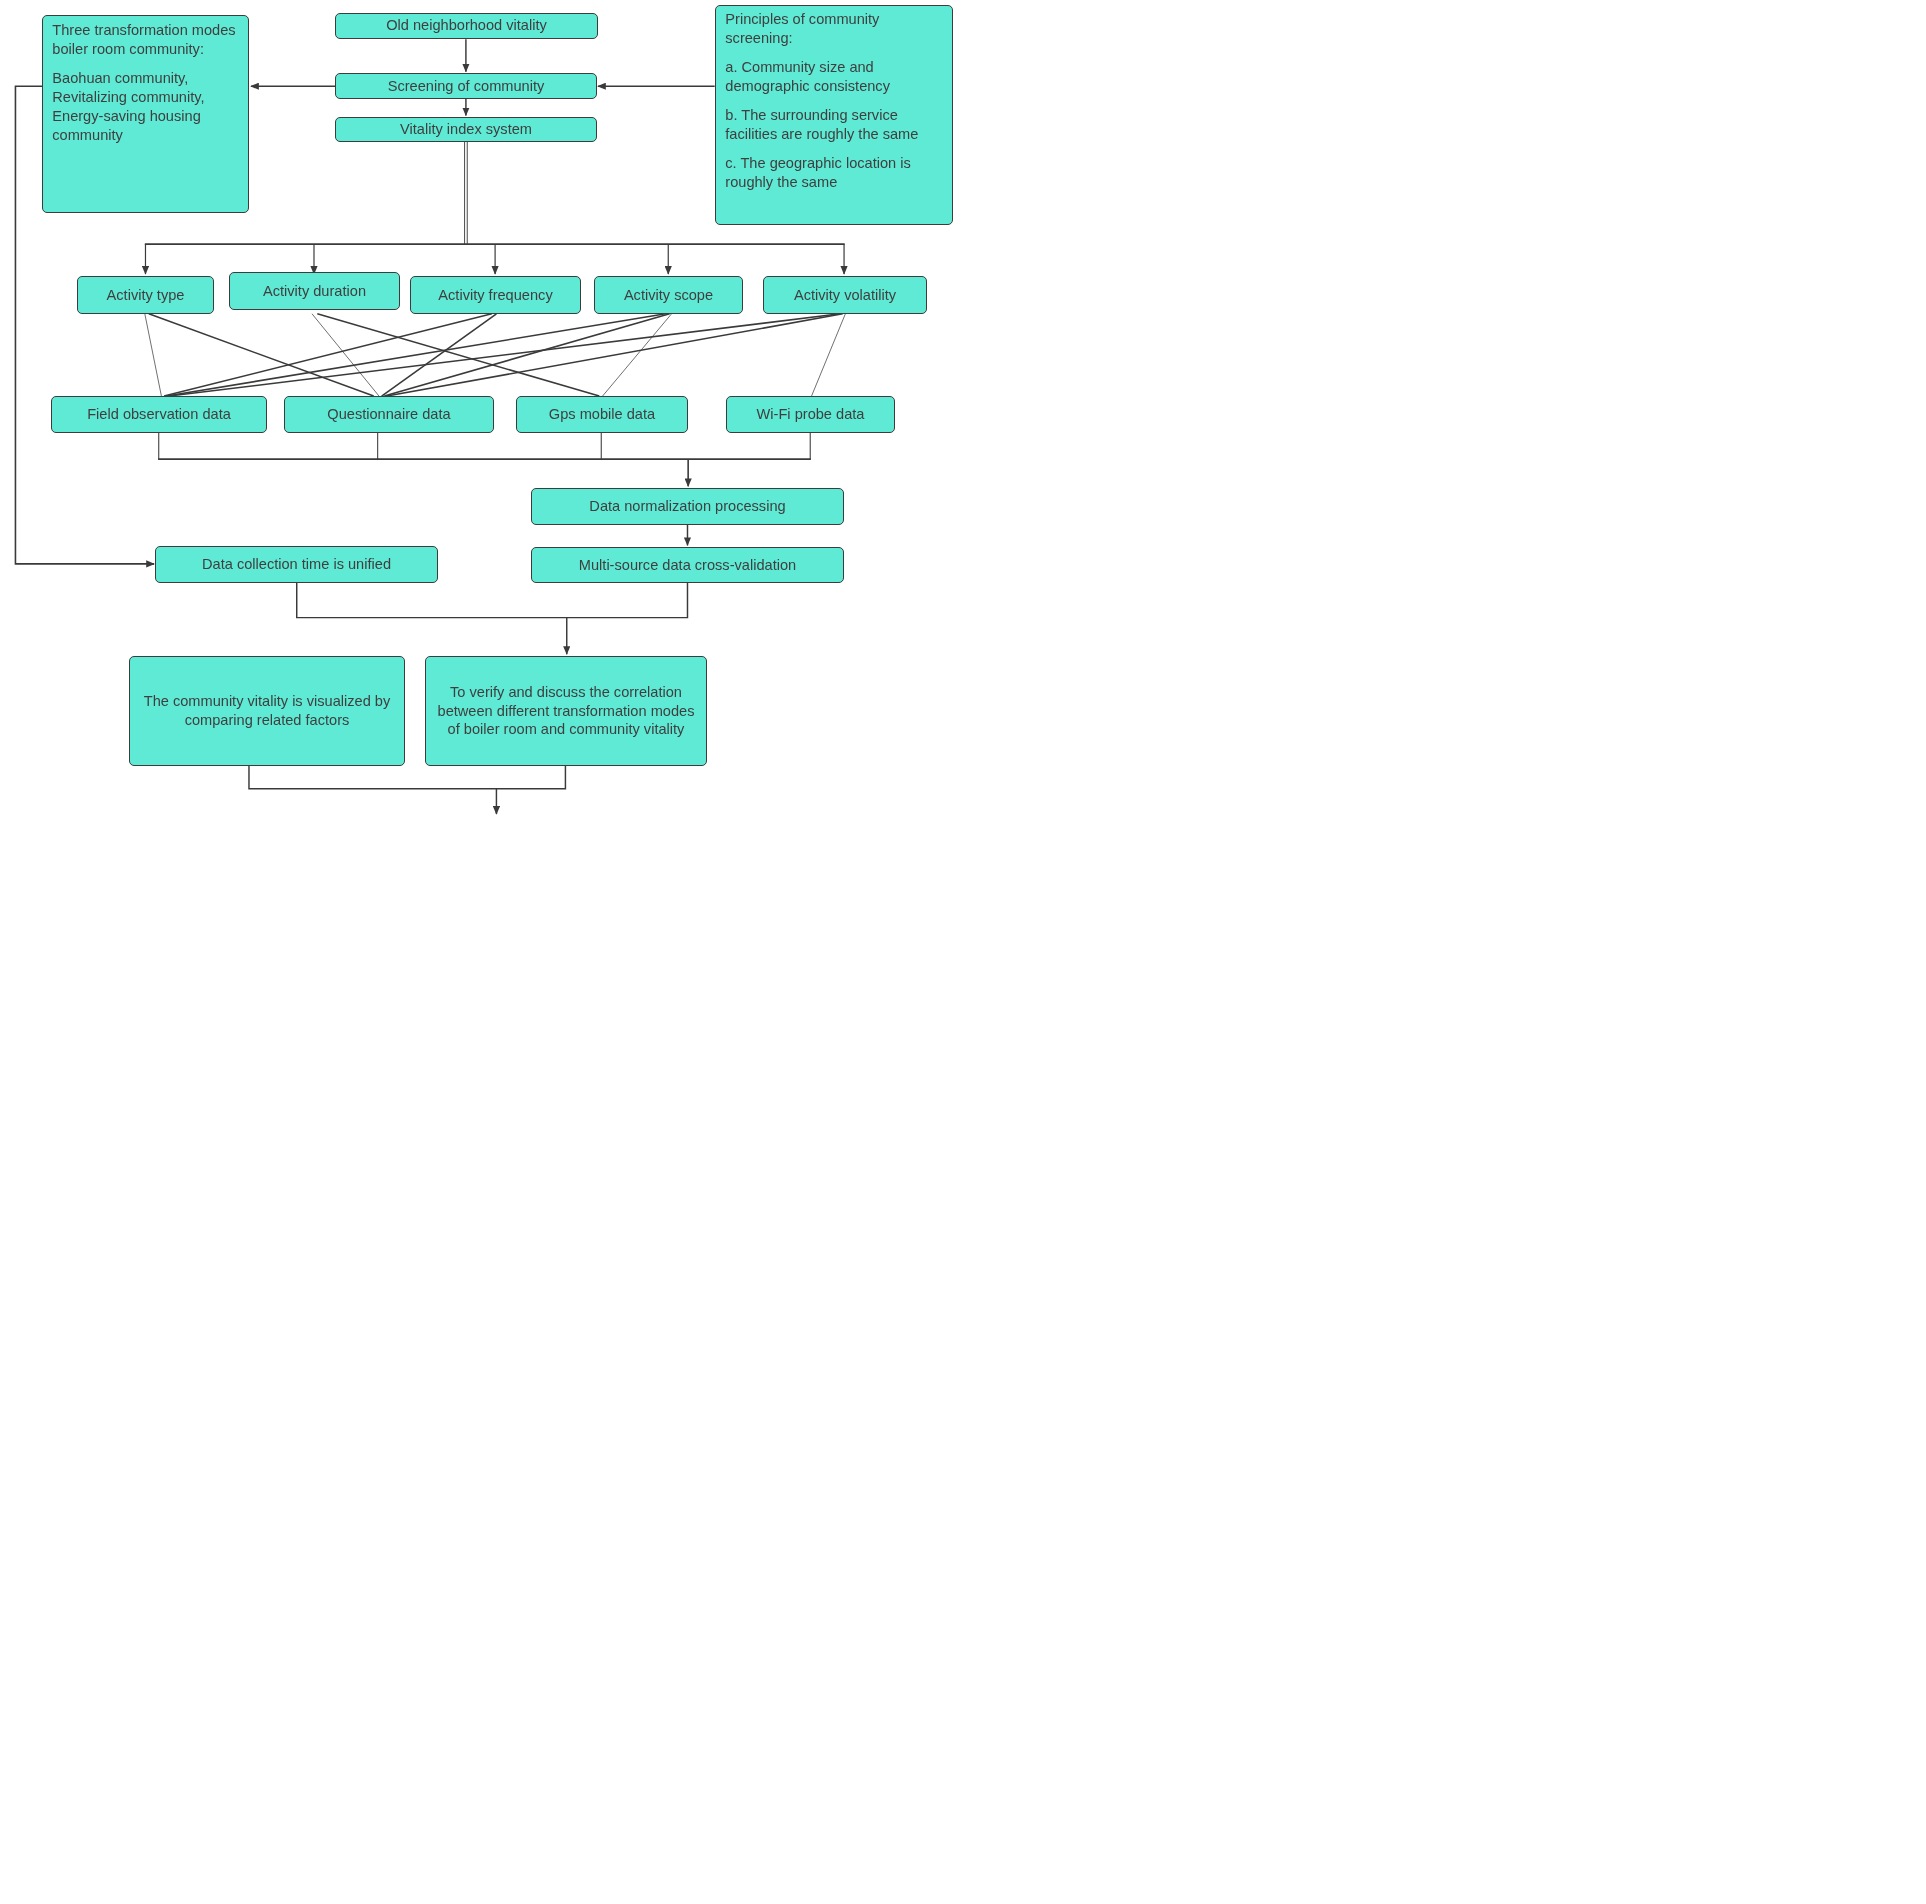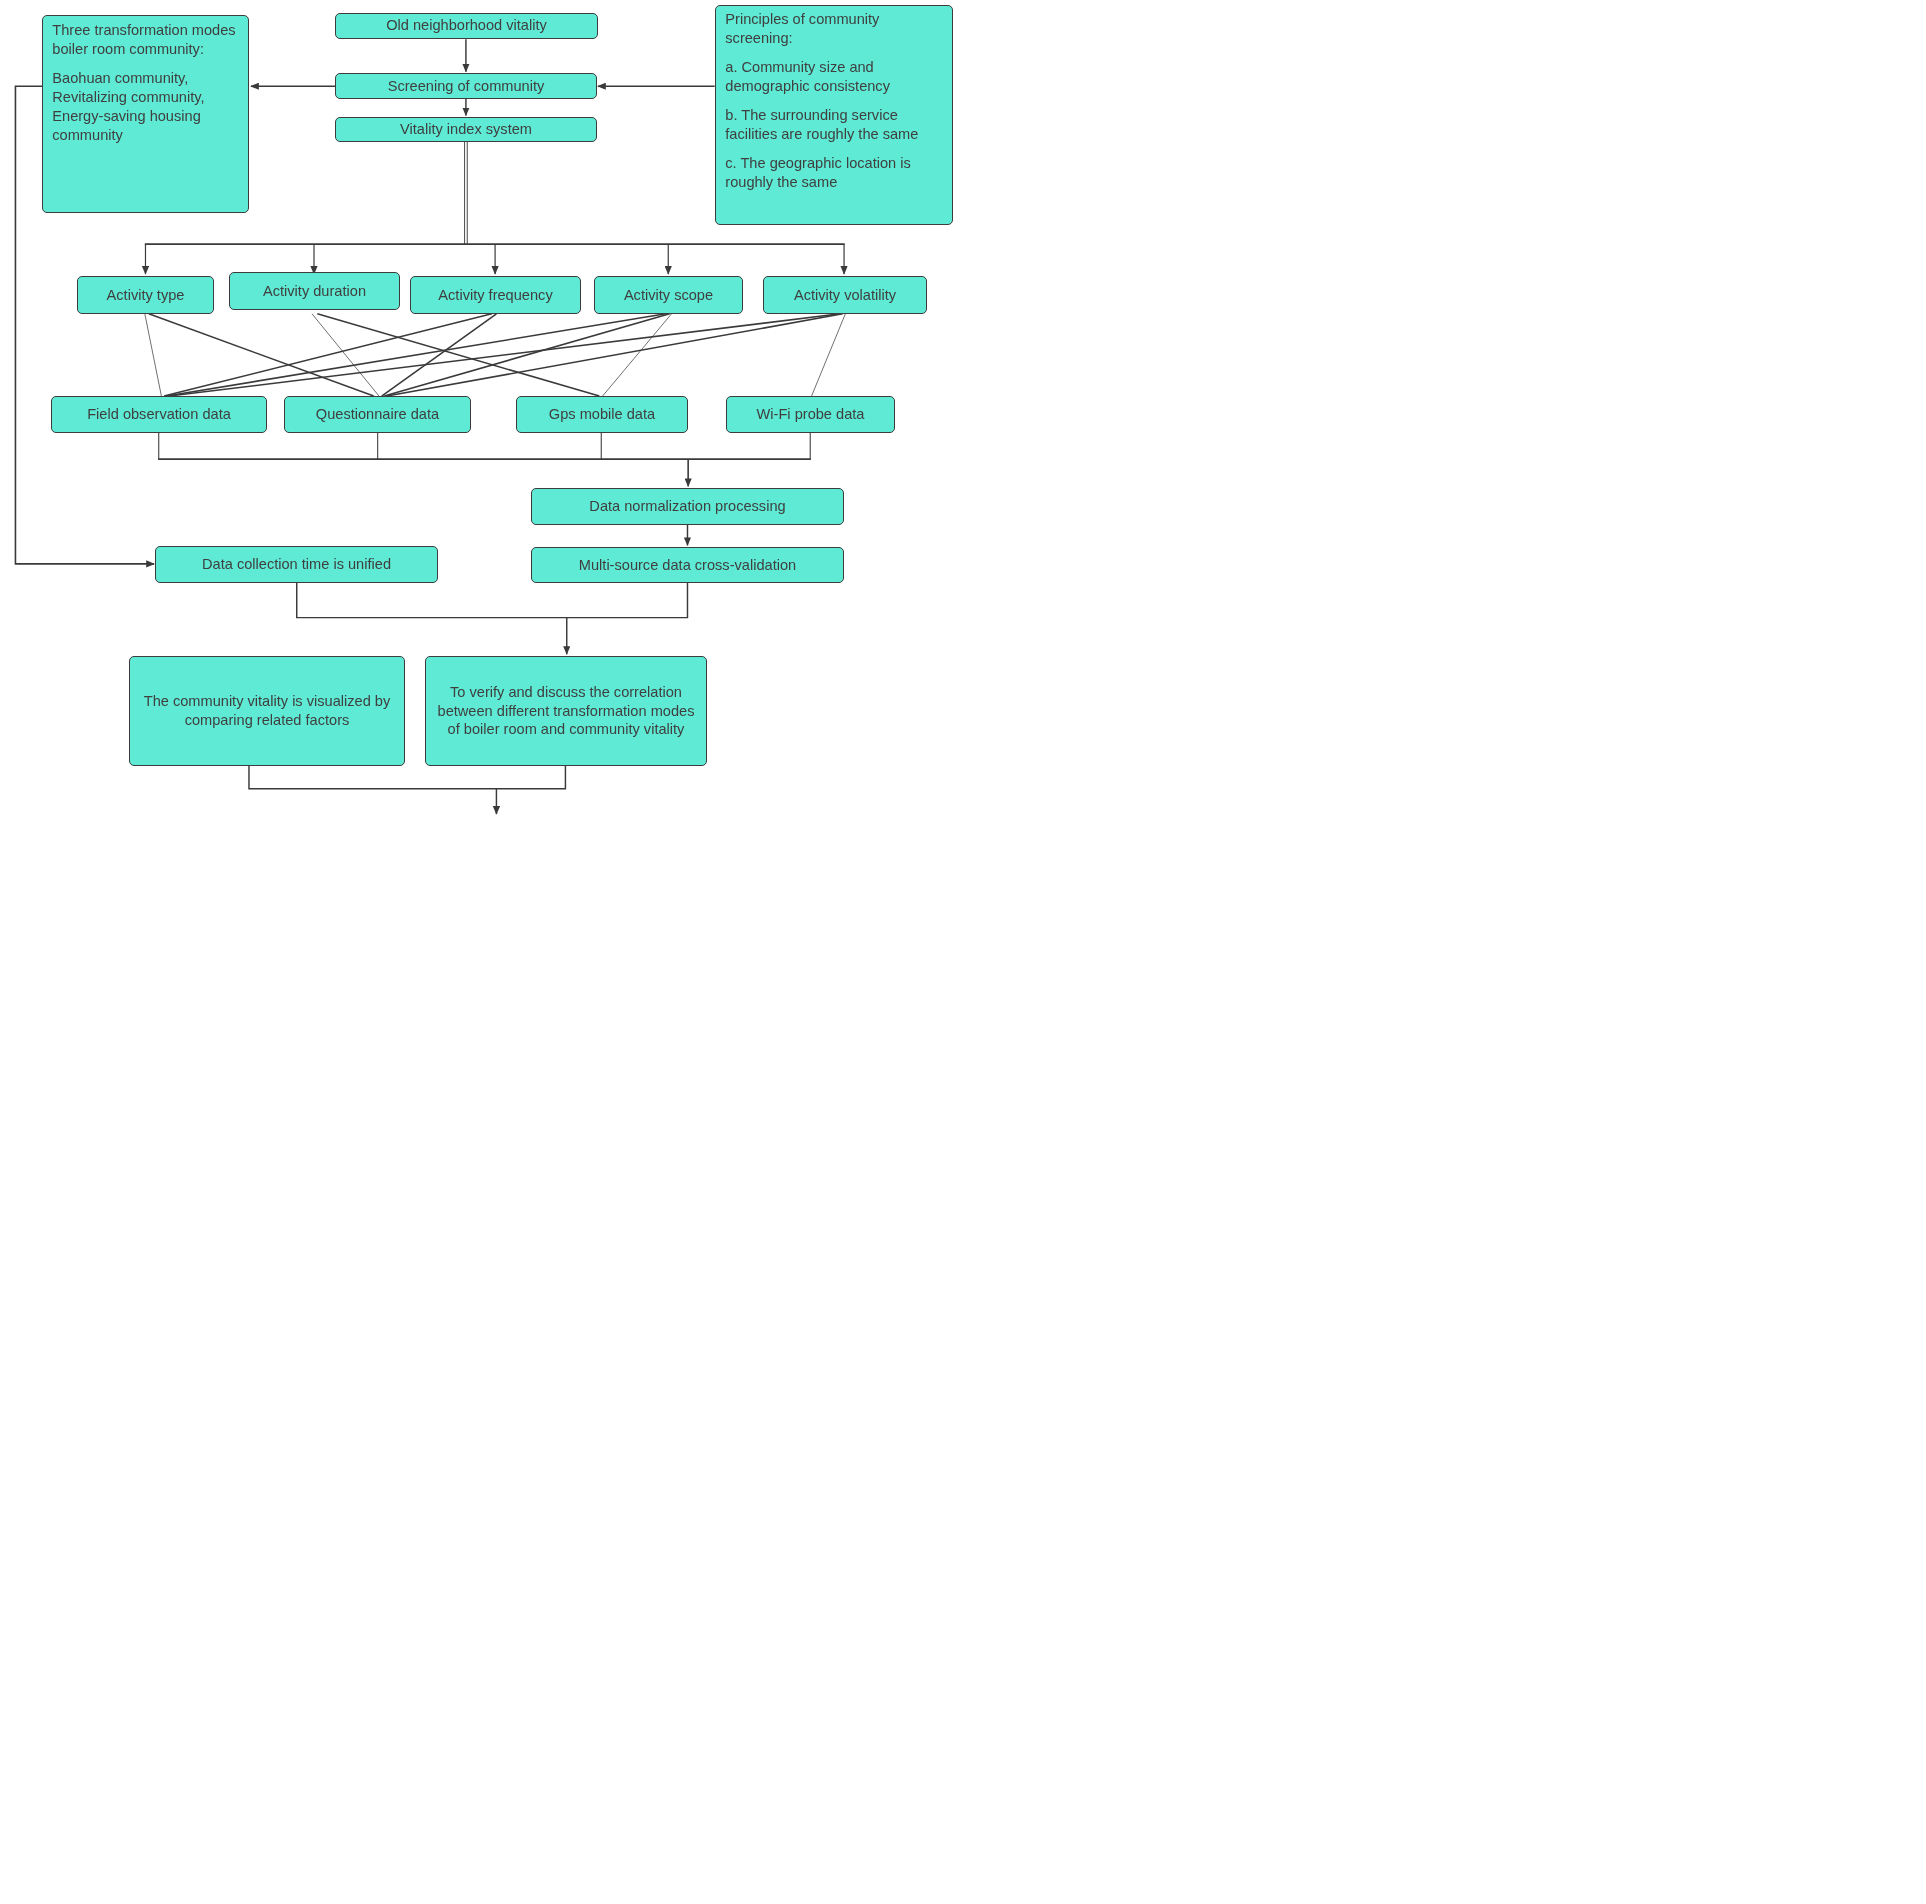--- a/index.html
+++ b/index.html
@@ -127,21 +127,21 @@
   <div class="node" style="left:594px;top:276px;width:149px;height:38px;">
     <span>Activity scope</span>
   </div>
   <div class="node" style="left:763px;top:276px;width:164px;height:38px;">
     <span>Activity volatility</span>
   </div>
 
   <div class="node" style="left:51px;top:396px;width:216px;height:37px;">
     <span>Field observation data</span>
   </div>
-  <div class="node" style="left:284px;top:396px;width:187px;height:37px;">
+  <div class="node" style="left:284px;top:396px;width:210px;height:37px;">
     <span>Questionnaire data</span>
   </div>
   <div class="node" style="left:516px;top:396px;width:172px;height:37px;">
     <span>Gps mobile data</span>
   </div>
   <div class="node" style="left:726px;top:396px;width:169px;height:37px;">
     <span>Wi-Fi probe data</span>
   </div>
 
   <div class="node" style="left:531px;top:488px;width:313px;height:37px;">

